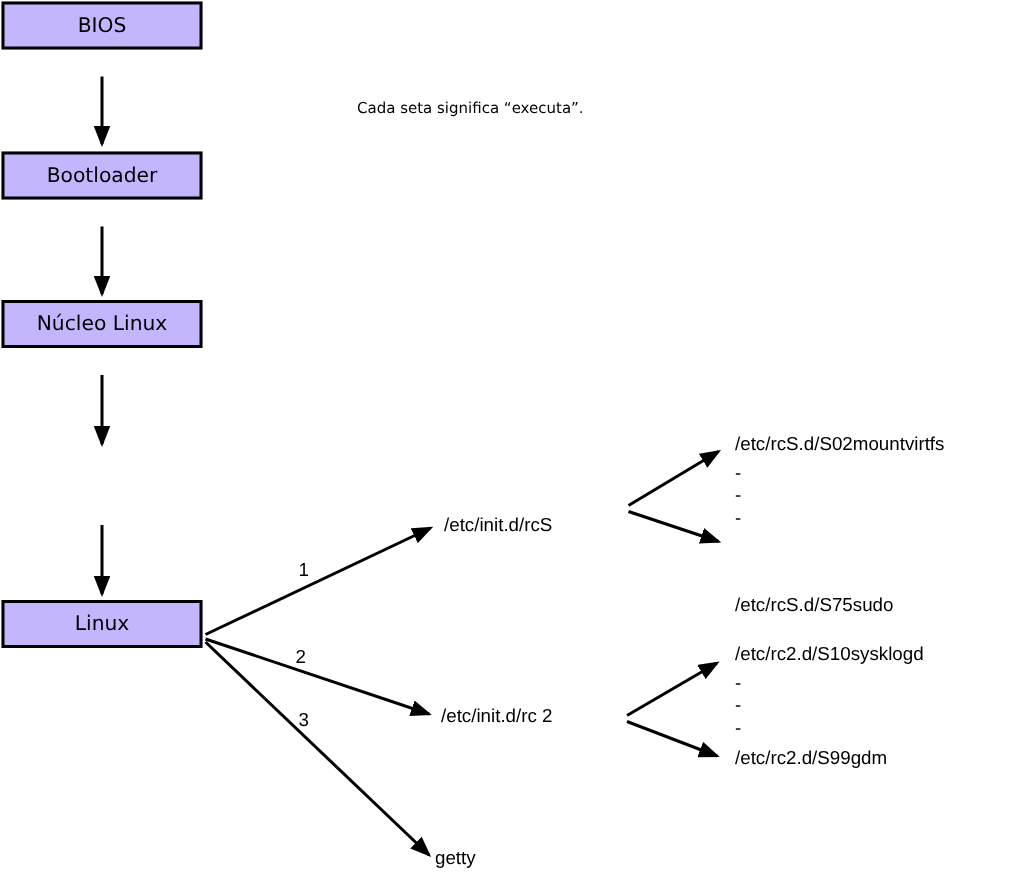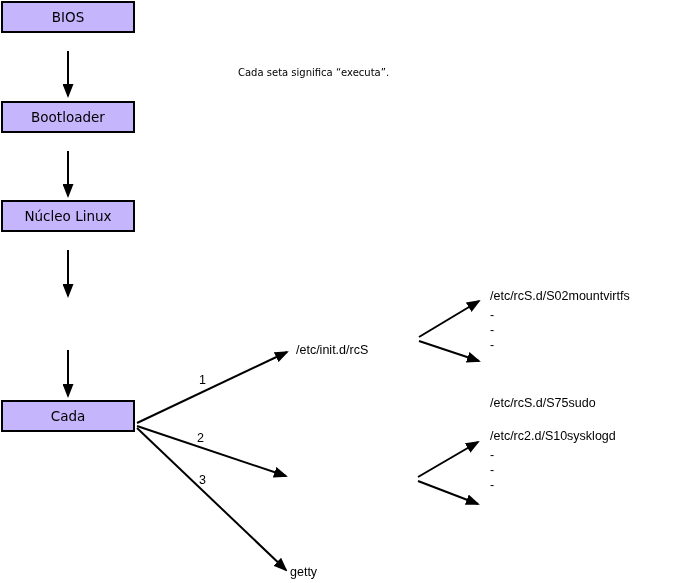--- a/index.html
+++ b/index.html
@@ -100,35 +100,37 @@
     <line x1="419" y1="337" x2="479" y2="301" marker-end="url(#ah)"></line>
     <line x1="419" y1="341" x2="479" y2="361" marker-end="url(#ah)"></line>
 
     <line x1="418" y1="477" x2="478" y2="442" marker-end="url(#ah)"></line>
     <line x1="418" y1="481" x2="478" y2="504" marker-end="url(#ah)"></line>
   </svg>
 
   <div class="flow-box box-bios">BIOS</div>
   <div class="flow-box box-bootloader">Bootloader</div>
   <div class="flow-box box-kernel">Núcleo Linux</div>
-  <div class="flow-box box-init">Cada</div>
+  <div class="flow-box box-init">Linux</div>
 
   <div class="caption">Cada seta significa “executa”.</div>
 
   <div class="mono num1">1</div>
   <div class="mono num2">2</div>
   <div class="mono num3">3</div>
 
   <div class="mono t-rcs">/etc/init.d/rcS</div>
+  <div class="mono t-rc2">/etc/init.d/rc 2</div>
   <div class="mono t-getty">getty</div>
 
   <div class="mono rcs-first">/etc/rcS.d/S02mountvirtfs</div>
   <div class="mono rcs-dash1">-</div>
   <div class="mono rcs-dash2">-</div>
   <div class="mono rcs-dash3">-</div>
   <div class="mono rcs-last">/etc/rcS.d/S75sudo</div>
 
   <div class="mono rc2-first">/etc/rc2.d/S10sysklogd</div>
   <div class="mono rc2-dash1">-</div>
   <div class="mono rc2-dash2">-</div>
   <div class="mono rc2-dash3">-</div>
+  <div class="mono rc2-last">/etc/rc2.d/S99gdm</div>
 
 </div>
 
 </body></html>

